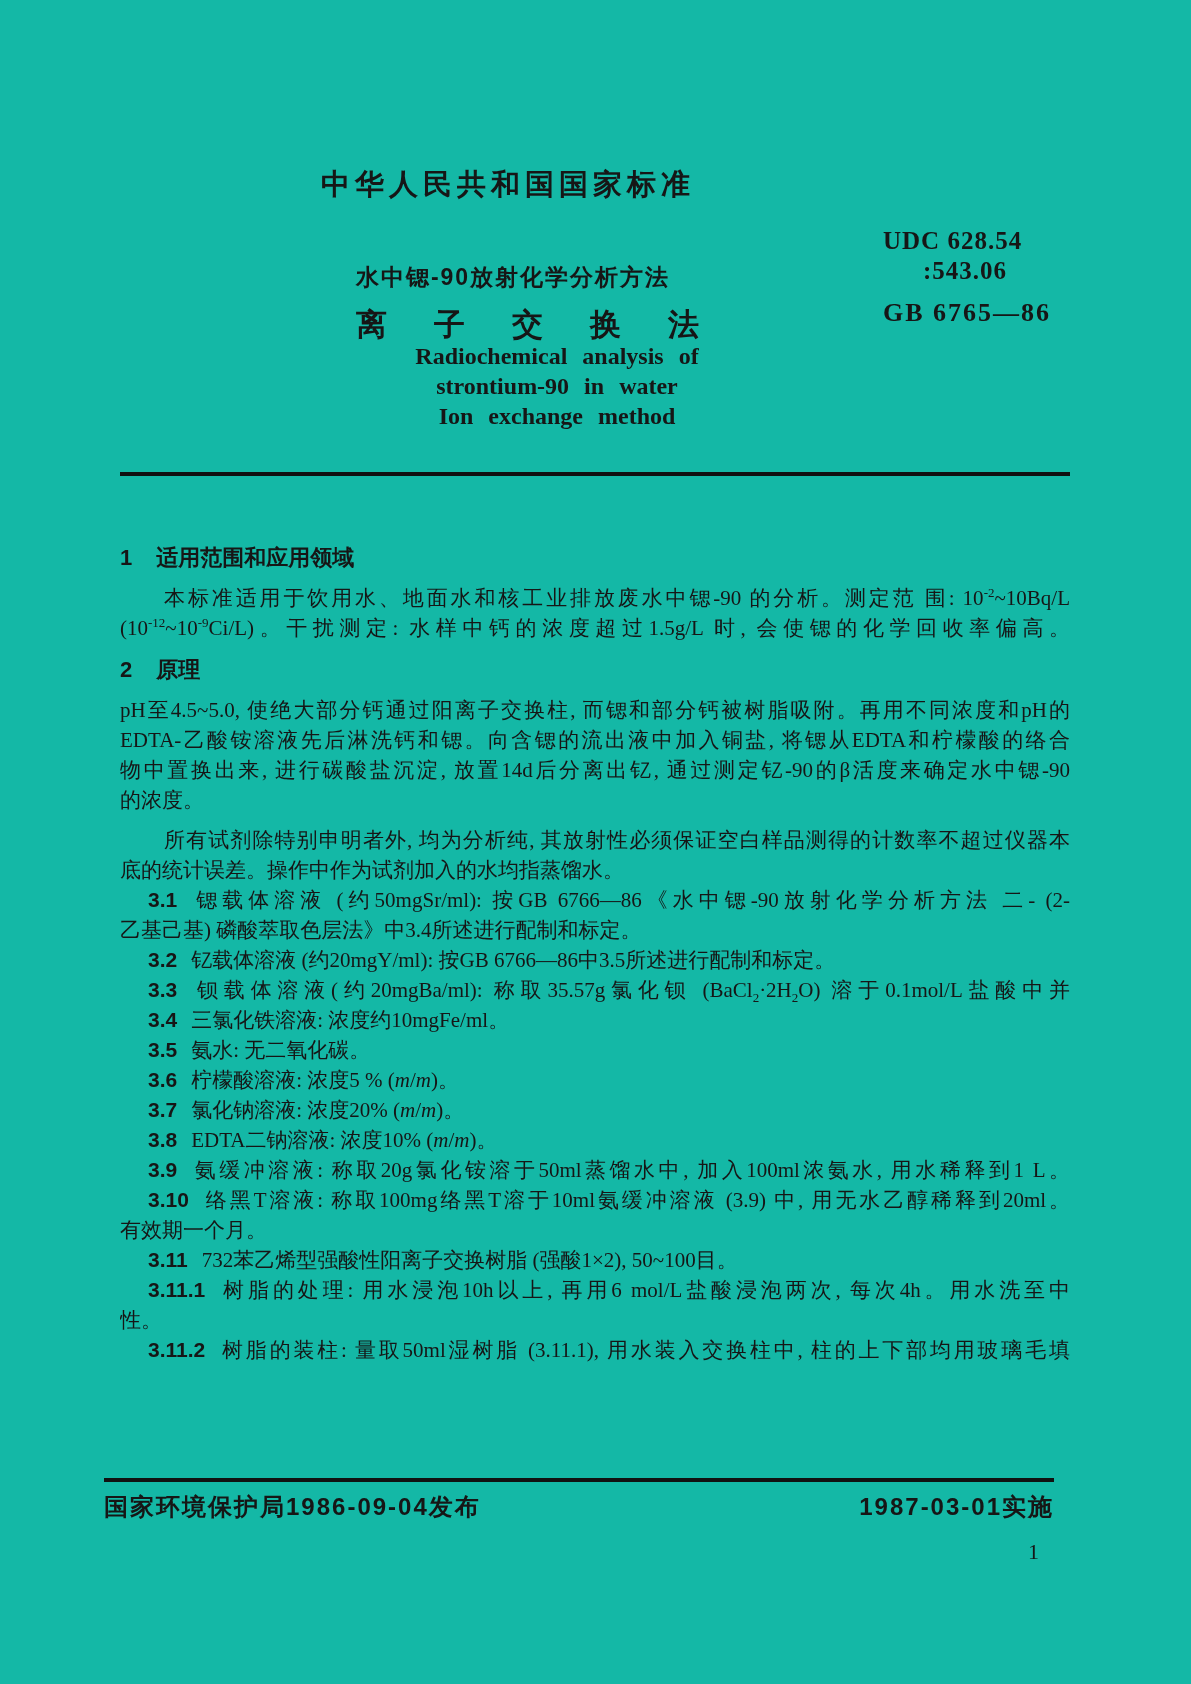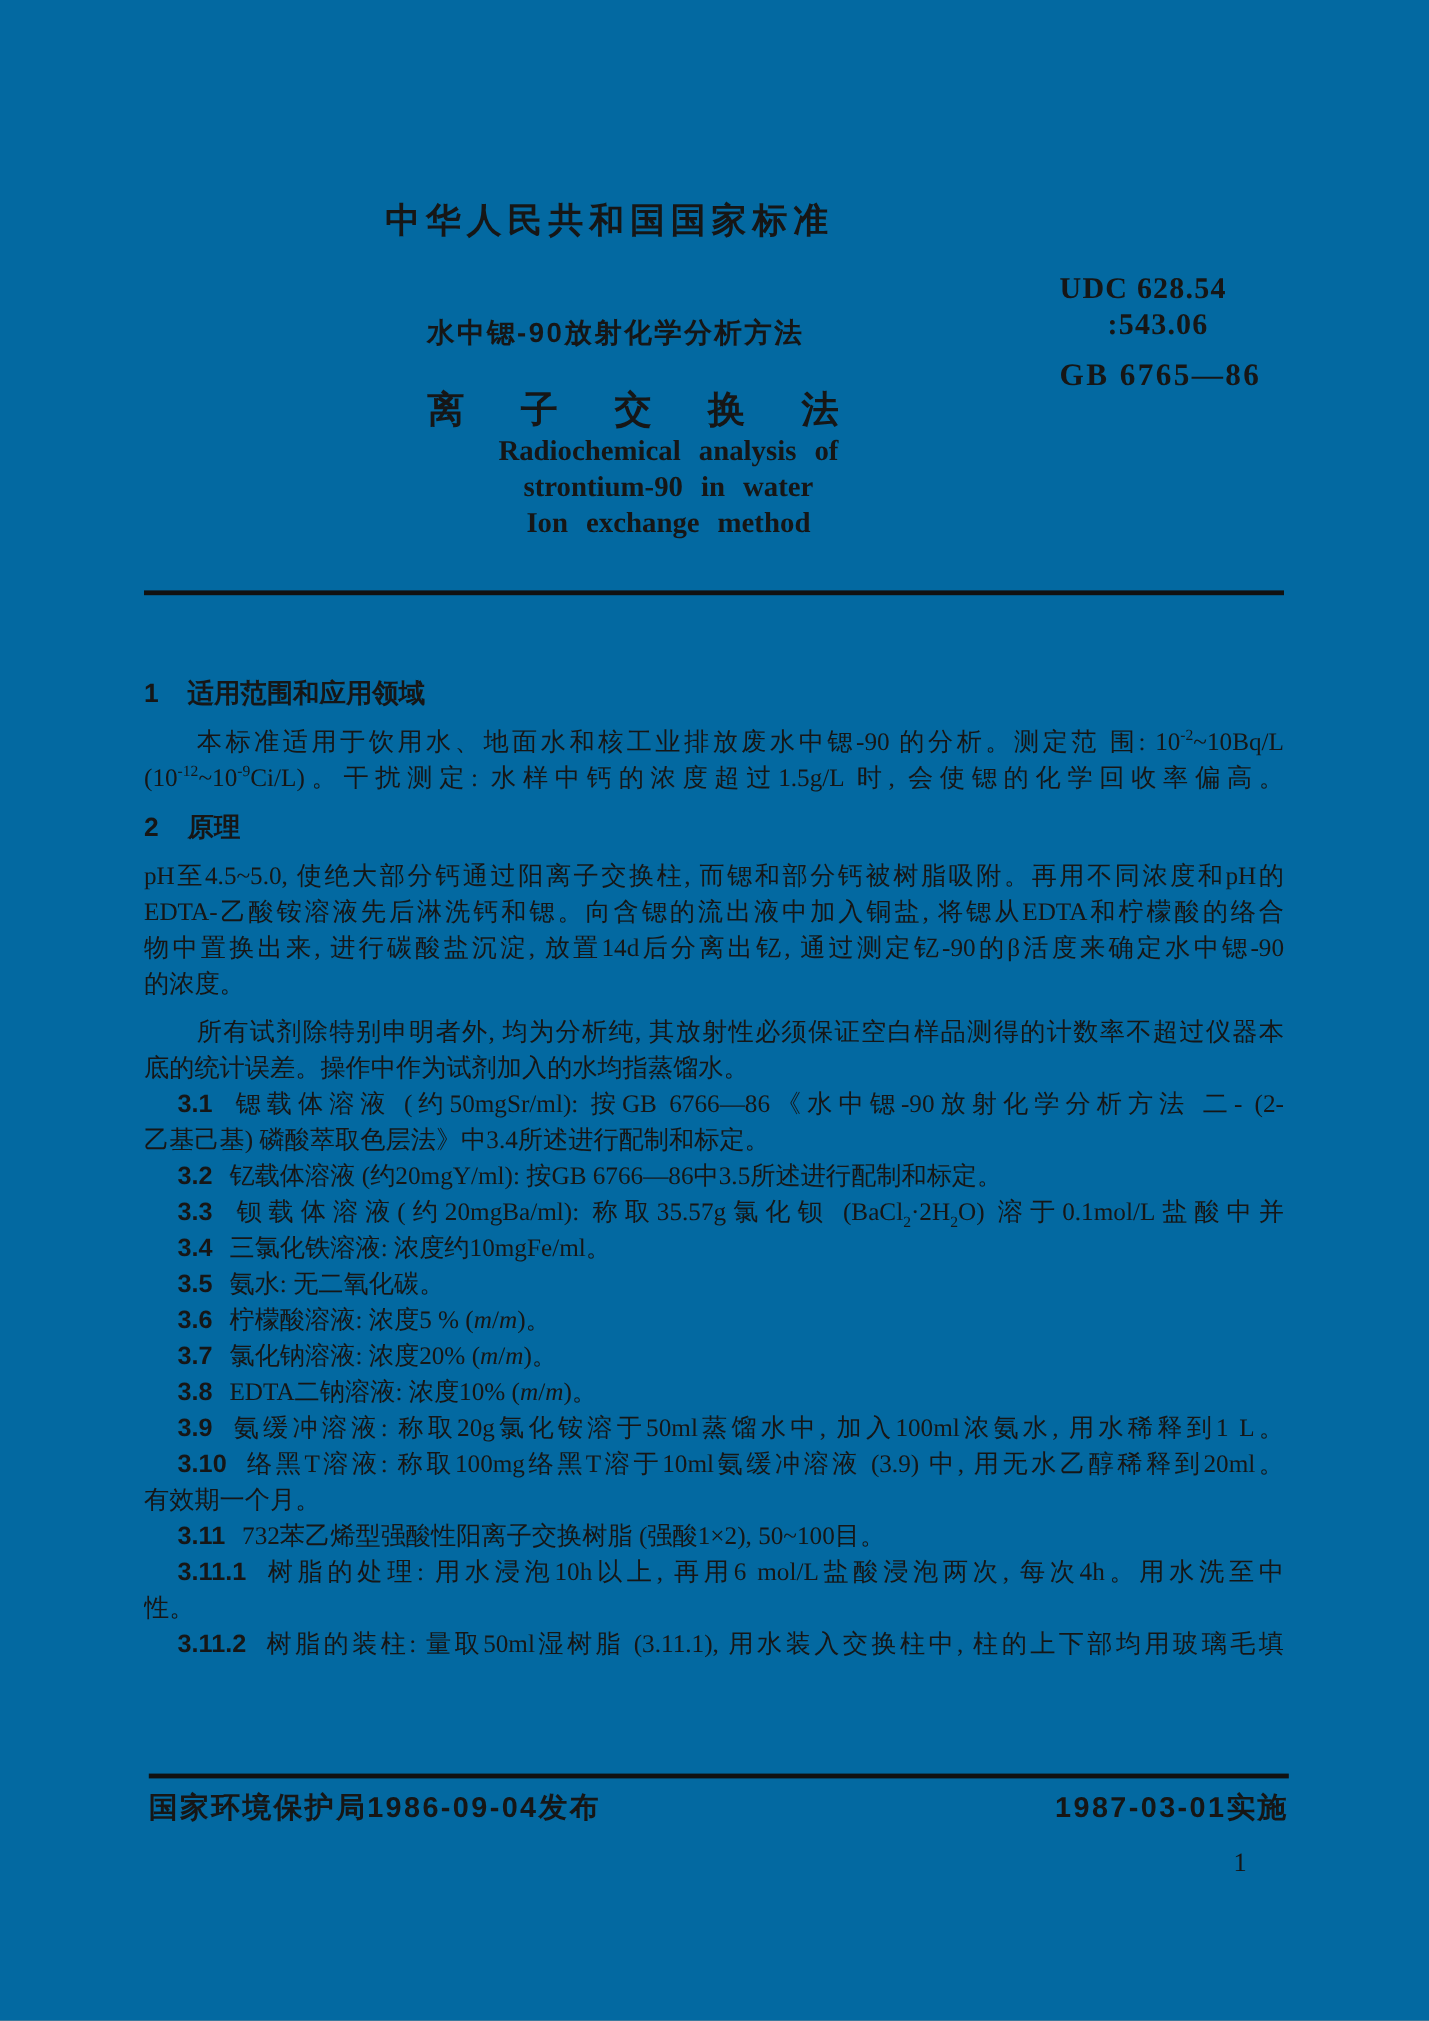--- a/index.html
+++ b/index.html
@@ -6,22 +6,22 @@
   .page{position:relative;width:1191px;height:1684px;background:#ffffff;color:#161616;
         font-family:"Liberation Serif",serif;overflow:hidden;margin:0 auto;}
   .content{position:absolute;left:120px;top:0;width:950px;}
 
   .std-label{margin:166px auto 0;width:fit-content;position:relative;left:-87px;
              font-family:"Liberation Sans",sans-serif;font-weight:700;
              font-size:29px;line-height:36px;letter-spacing:5px;}
   .title1{margin:52px auto 0;width:fit-content;position:relative;left:-82px;
           font-family:"Liberation Sans",sans-serif;font-weight:700;
           font-size:23px;line-height:46px;letter-spacing:2px;}
-  .title2{margin:24px auto 0;width:fit-content;position:relative;left:-44px;
-          font-family:Liberation Mono, monospace;font-weight:700;
+  .title2{margin:4px auto 0;width:fit-content;position:relative;left:-44px;
+          font-family:Liberation Serif, serif;font-weight:700;
           font-size:31px;line-height:42px;letter-spacing:47px;}
   .en-block{width:460px;margin:-5px auto 6px;position:relative;left:-38px;text-align:center;
             font-weight:700;font-size:24px;line-height:30px;word-spacing:9px;}
   .udc{position:absolute;left:763px;top:226px;font-weight:700;font-size:25px;line-height:30px;letter-spacing:1px;}
   .udc .udc-l2{padding-left:40px;}
   .udc .gb{margin-top:12px;font-size:26px;letter-spacing:2px;white-space:nowrap;}
 
   .rule{margin-top:41px;height:4px;background:var(--rule,#111);}
 
   .blk{font-size:21px;line-height:30px;}
@@ -32,31 +32,31 @@
   .blk.para{margin-top:10px;}
   .blk.item{margin-top:0;}
   .line{height:30px;overflow:hidden;}
   .line.just{text-align:justify;text-align-last:justify;}
   .line.ind-para{text-indent:44px;}
   .line.ind-item{text-indent:28px;}
   .inum{font-family:"Liberation Sans",sans-serif;font-weight:700;font-style:normal;margin-right:14px;}
   .line sup{font-size:13px;line-height:0;}
   .line sub{font-size:13px;line-height:0;}
 
-  .footer{position:absolute;left:124px;width:950px;top:1478px;text-align:right;}
+  .footer{position:absolute;left:104px;width:950px;top:1478px;text-align:right;}
   .frule{height:4px;background:var(--rule,#111);}
   .frow{display:flex;justify-content:space-between;margin-top:10px;
         font-family:"Liberation Sans",sans-serif;font-weight:700;
         font-size:24px;line-height:30px;letter-spacing:2px;}
   .pageno{position:absolute;left:1028px;top:1538px;font-size:22px;line-height:28px;}
 </style>
 </head>
 <body>
 
-<div class="page" style="background: #0369a1; color: rgb(22, 22, 22); --rule: #111111;">
+<div class="page" style="background: #14b8a6; color: rgb(22, 22, 22); --rule: #111111;">
   <div class="content">
     <div class="std-label">中华人民共和国国家标准</div>
     <div class="title1">水中锶-90放射化学分析方法</div>
     <div class="title2">离子交换法</div>
 
     <div class="udc">
       <div class="udc-l1">UDC 628.54</div>
       <div class="udc-l2">:543.06</div>
       <div class="gb">GB 6765—86</div>
     </div>

